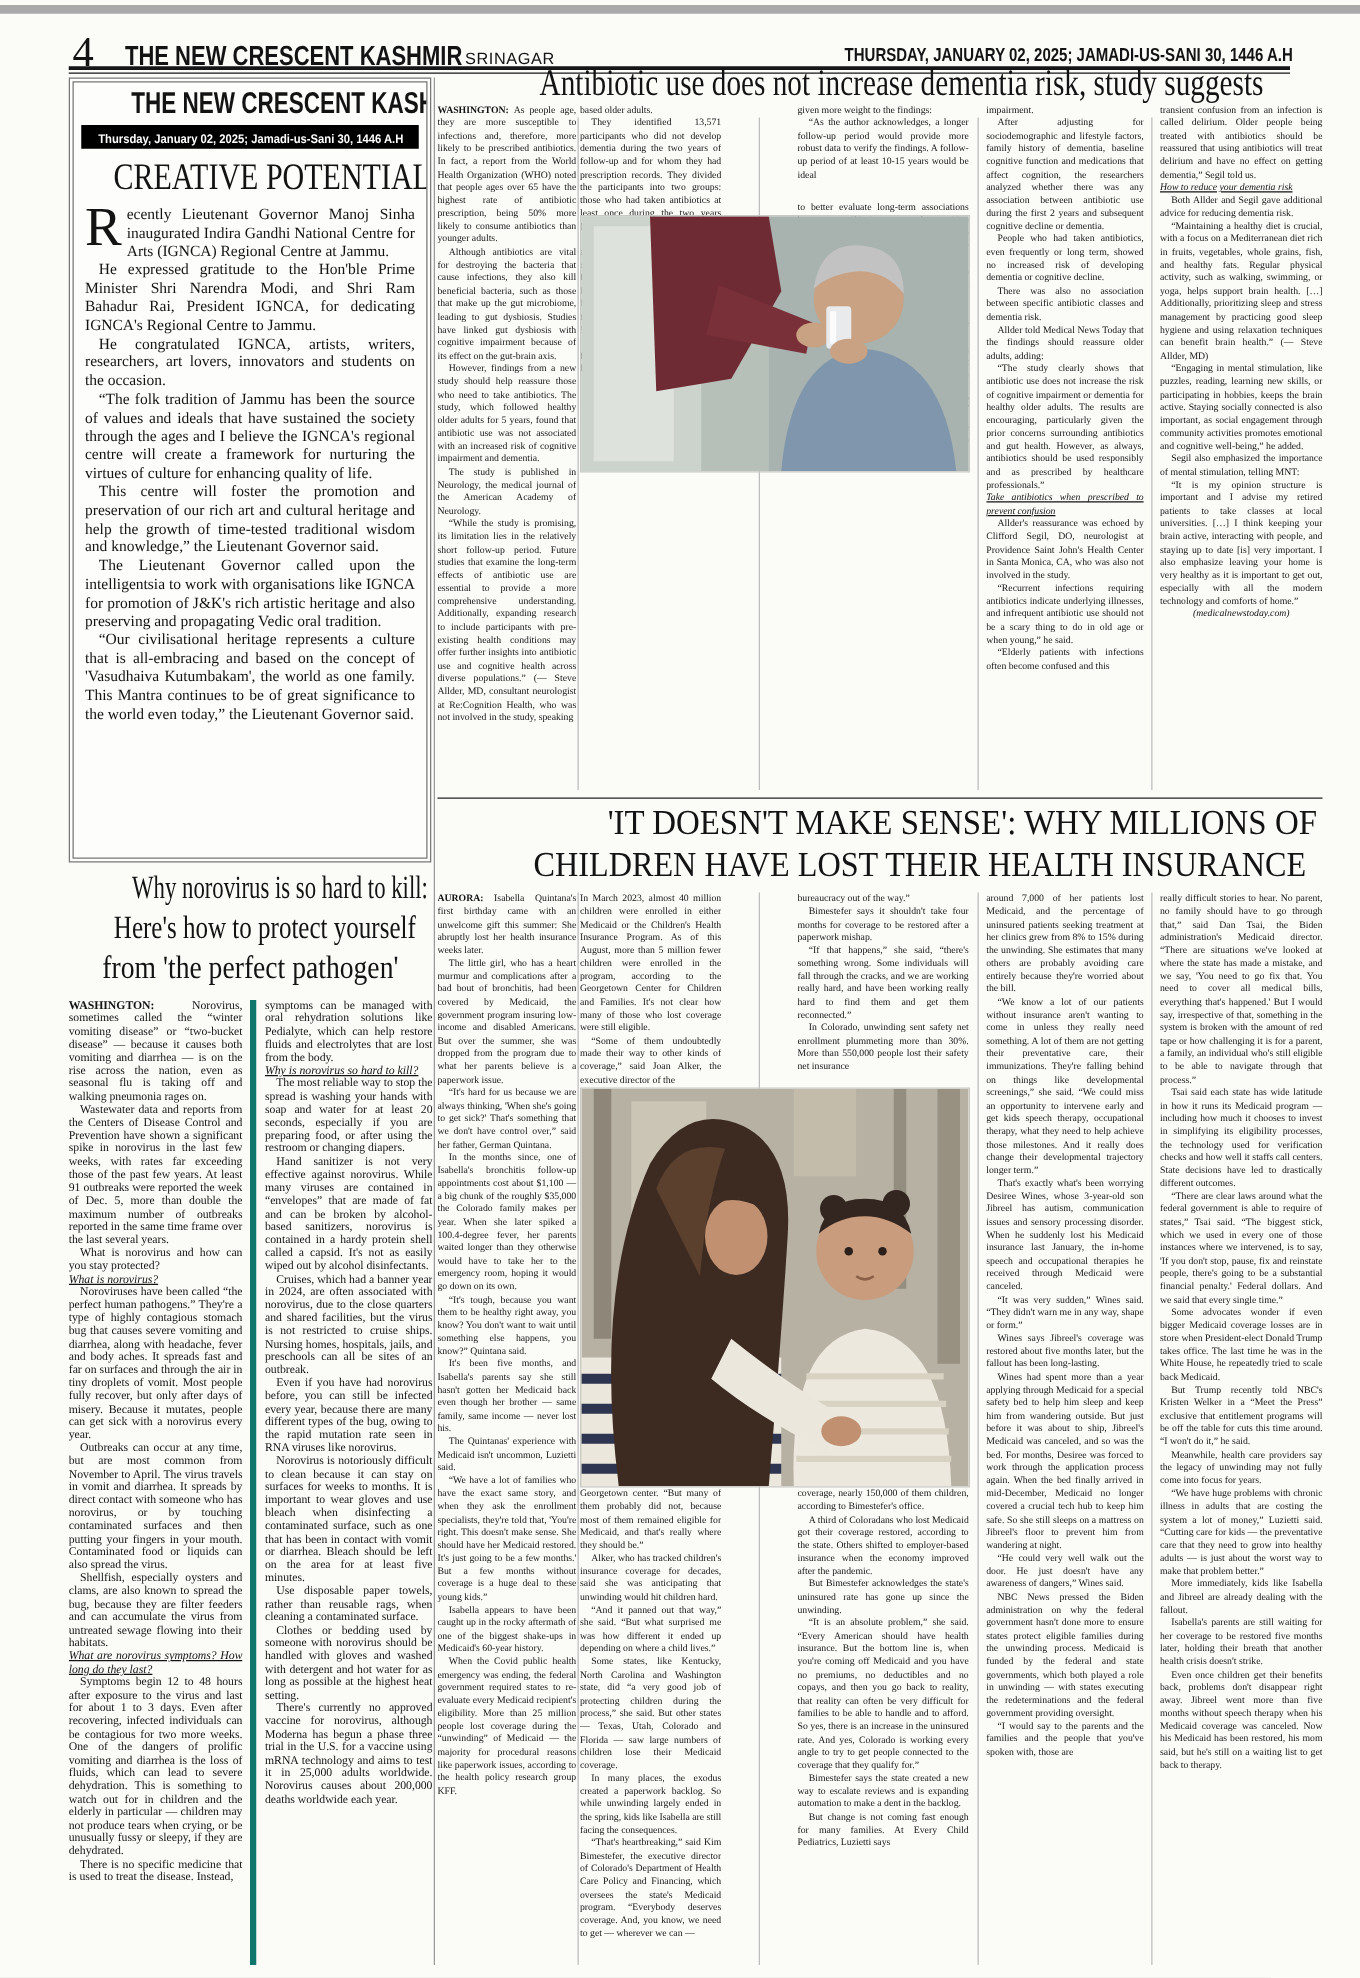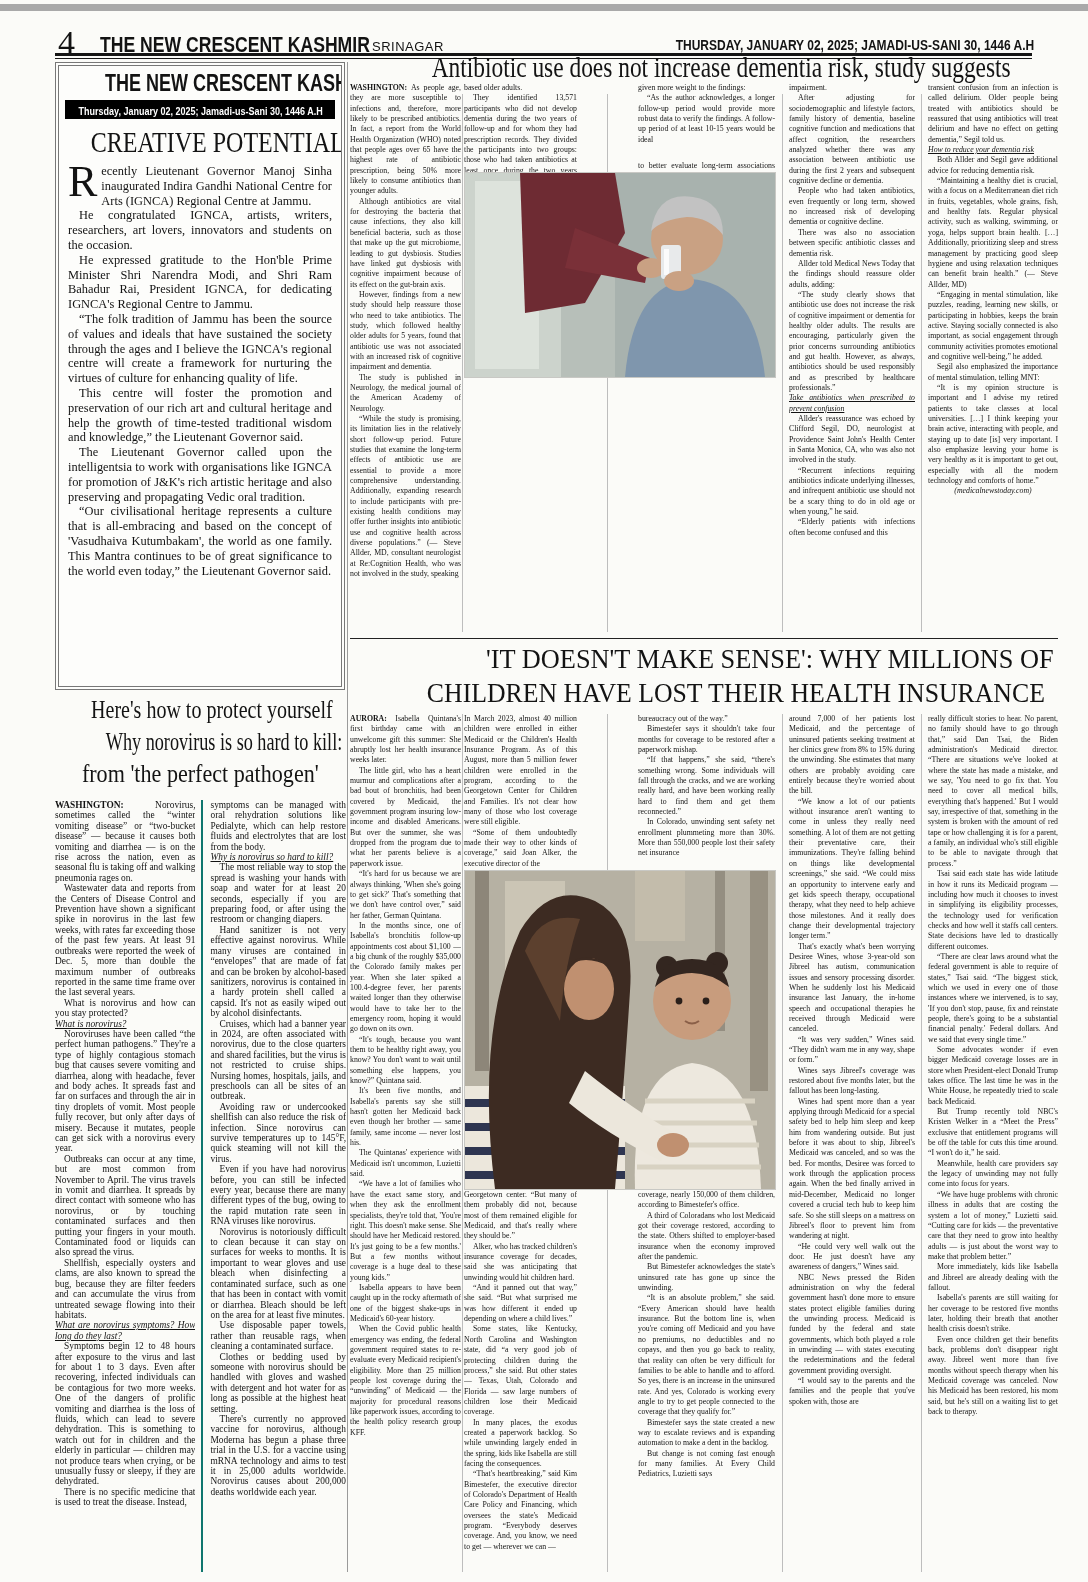--- a/index.html
+++ b/index.html
@@ -29,21 +29,21 @@
   .ed-body p{margin:0;text-indent:11px;}
   .ed-body p.lead{text-indent:0;}
   .dropcap{float:left;font-size:44px;line-height:36px;padding-right:4px;}
   
   .noro-head{position:absolute;left:55px;top:694px;width:291px;text-align:center;line-height:32px;}
   .noro-head div{height:32px;}
   .noro-head span{display:inline-block;font-size:26px;white-space:nowrap;transform-origin:center;}
   .sxa{transform:scaleX(.70);} .sxb{transform:scaleX(.77);} .sxc{transform:scaleX(.85);}
   .noro-cols{position:absolute;left:55px;top:800px;width:291px;height:772px;display:flex;overflow:hidden;}
   .ncol{width:141px;font-size:9.4px;line-height:10.4px;text-align:justify;hyphens:auto;overflow:hidden;}
-  .ncol2{width:136px;margin-left:6px;border-left:2px solid #0f766e;padding-left:7px;}
+  .ncol2{width:136px;margin-left:6px;border-left:5px solid #0f766e;padding-left:7px;}
   
   p{margin:0;text-indent:9px;}
   p.noind{text-indent:0;}
   p.sub{font-style:italic;text-decoration:underline;text-indent:0;}
   p.credit{font-style:italic;text-indent:0;text-align:center;}
   .dl{font-weight:bold;}
   
   .vmain{position:absolute;left:347px;top:62px;width:1px;height:1510px;background:#9a9a9a;}
   .anti-head{position:absolute;left:350px;top:50px;width:708px;text-align:center;}
   .anti-head span{display:inline-block;font-size:30px;white-space:nowrap;transform:scaleX(.78);transform-origin:center;}
@@ -85,33 +85,33 @@
   <div class="hrule"></div>
   <div class="vmain"></div>
 
   <div class="edbox">
     <div class="ed-mast"><span>THE NEW CRESCENT KASHMIR</span></div>
     <div class="ed-date"><span>Thursday, January 02, 2025; Jamadi-us-Sani 30, 1446 A.H</span></div>
     <div class="ed-head"><span>CREATIVE POTENTIAL</span></div>
     <div class="ed-body">
       <p class="lead"><span class="dropcap">R</span><span>ecently Lieutenant Governor Manoj Sinha inaugurated Indira Gandhi National Centre for Arts (IGNCA) Regional Centre at Jammu.</span></p>
       <div>
+          <p>He expressed gratitude to the Hon'ble Prime Minister Shri Narendra Modi, and Shri Ram Bahadur Rai, President IGNCA, for dedicating IGNCA's Regional Centre to Jammu.</p>
           <p>He congratulated IGNCA, artists, writers, researchers, art lovers, innovators and students on the occasion.</p>
-          <p>He expressed gratitude to the Hon'ble Prime Minister Shri Narendra Modi, and Shri Ram Bahadur Rai, President IGNCA, for dedicating IGNCA's Regional Centre to Jammu.</p>
           <p>“The folk tradition of Jammu has been the source of values and ideals that have sustained the society through the ages and I believe the IGNCA's regional centre will create a framework for nurturing the virtues of culture for enhancing quality of life.</p>
           <p>This centre will foster the promotion and preservation of our rich art and cultural heritage and help the growth of time-tested traditional wisdom and knowledge,” the Lieutenant Governor said.</p>
           <p>The Lieutenant Governor called upon the intelligentsia to work with organisations like IGNCA for promotion of J&amp;K's rich artistic heritage and also preserving and propagating Vedic oral tradition.</p>
           <p>“Our civilisational heritage represents a culture that is all-embracing and based on the concept of 'Vasudhaiva Kutumbakam', the world as one family. This Mantra continues to be of great significance to the world even today,” the Lieutenant Governor said.</p>
         </div>
     </div>
   </div>
 
   <div class="noro-head">
+    <div><span class="sxa">Why norovirus is so hard to kill:</span></div>
     <div><span class="sxb">Here's how to protect yourself</span></div>
-    <div><span class="sxa">Why norovirus is so hard to kill:</span></div>
     <div><span class="sxc"></span><span class="sxc">from 'the perfect pathogen'</span></div>
   </div>
   <div class="noro-cols">
     <div class="ncol">
         <p class="noind"><b class="dl">WASHINGTON: </b>Norovirus, sometimes called the “winter vomiting disease” or “two-bucket disease” — because it causes both vomiting and diarrhea — is on the rise across the nation, even as seasonal flu is taking off and walking pneumonia rages on.</p>
         <p>Wastewater data and reports from the Centers of Disease Control and Prevention have shown a significant spike in norovirus in the last few weeks, with rates far exceeding those of the past few years. At least 91 outbreaks were reported the week of Dec. 5, more than double the maximum number of outbreaks reported in the same time frame over the last several years.</p>
         <p>What is norovirus and how can you stay protected?</p>
         <p class="sub">What is norovirus?</p>
         <p>Noroviruses have been called “the perfect human pathogens.” They're a type of highly contagious stomach bug that causes severe vomiting and diarrhea, along with headache, fever and body aches. It spreads fast and far on surfaces and through the air in tiny droplets of vomit. Most people fully recover, but only after days of misery. Because it mutates, people can get sick with a norovirus every year.</p>
         <p>Outbreaks can occur at any time, but are most common from November to April. The virus travels in vomit and diarrhea. It spreads by direct contact with someone who has norovirus, or by touching contaminated surfaces and then putting your fingers in your mouth. Contaminated food or liquids can also spread the virus.</p>
@@ -119,21 +119,20 @@
         <p class="sub">What are norovirus symptoms? How long do they last?</p>
         <p>Symptoms begin 12 to 48 hours after exposure to the virus and last for about 1 to 3 days. Even after recovering, infected individuals can be contagious for two more weeks. One of the dangers of prolific vomiting and diarrhea is the loss of fluids, which can lead to severe dehydration. This is something to watch out for in children and the elderly in particular — children may not produce tears when crying, or be unusually fussy or sleepy, if they are dehydrated.</p>
         <p>There is no specific medicine that is used to treat the disease. Instead,</p>
       </div>
     <div class="ncol ncol2">
         <p class="noind">symptoms can be managed with oral rehydration solutions like Pedialyte, which can help restore fluids and electrolytes that are lost from the body.</p>
         <p class="sub">Why is norovirus so hard to kill?</p>
         <p>The most reliable way to stop the spread is washing your hands with soap and water for at least 20 seconds, especially if you are preparing food, or after using the restroom or changing diapers.</p>
         <p>Hand sanitizer is not very effective against norovirus. While many viruses are contained in “envelopes” that are made of fat and can be broken by alcohol-based sanitizers, norovirus is contained in a hardy protein shell called a capsid. It's not as easily wiped out by alcohol disinfectants.</p>
         <p>Cruises, which had a banner year in 2024, are often associated with norovirus, due to the close quarters and shared facilities, but the virus is not restricted to cruise ships. Nursing homes, hospitals, jails, and preschools can all be sites of an outbreak.</p>
-        <p>Avoiding raw or undercooked shellfish can also reduce the risk of infection. Since norovirus can survive temperatures up to 145°F, quick steaming will not kill the virus.</p>
         <p>Even if you have had norovirus before, you can still be infected every year, because there are many different types of the bug, owing to the rapid mutation rate seen in RNA viruses like norovirus.</p>
         <p>Norovirus is notoriously difficult to clean because it can stay on surfaces for weeks to months. It is important to wear gloves and use bleach when disinfecting a contaminated surface, such as one that has been in contact with vomit or diarrhea. Bleach should be left on the area for at least five minutes.</p>
         <p>Use disposable paper towels, rather than reusable rags, when cleaning a contaminated surface.</p>
         <p>Clothes or bedding used by someone with norovirus should be handled with gloves and washed with detergent and hot water for as long as possible at the highest heat setting.</p>
         <p>There's currently no approved vaccine for norovirus, although Moderna has begun a phase three trial in the U.S. for a vaccine using mRNA technology and aims to test it in 25,000 adults worldwide. Norovirus causes about 200,000 deaths worldwide each year.</p>
       </div>
   </div>
 
   <div class="anti-head"><span>Antibiotic use does not increase dementia risk, study suggests</span></div>
   <div class="vr vra g1"></div>

